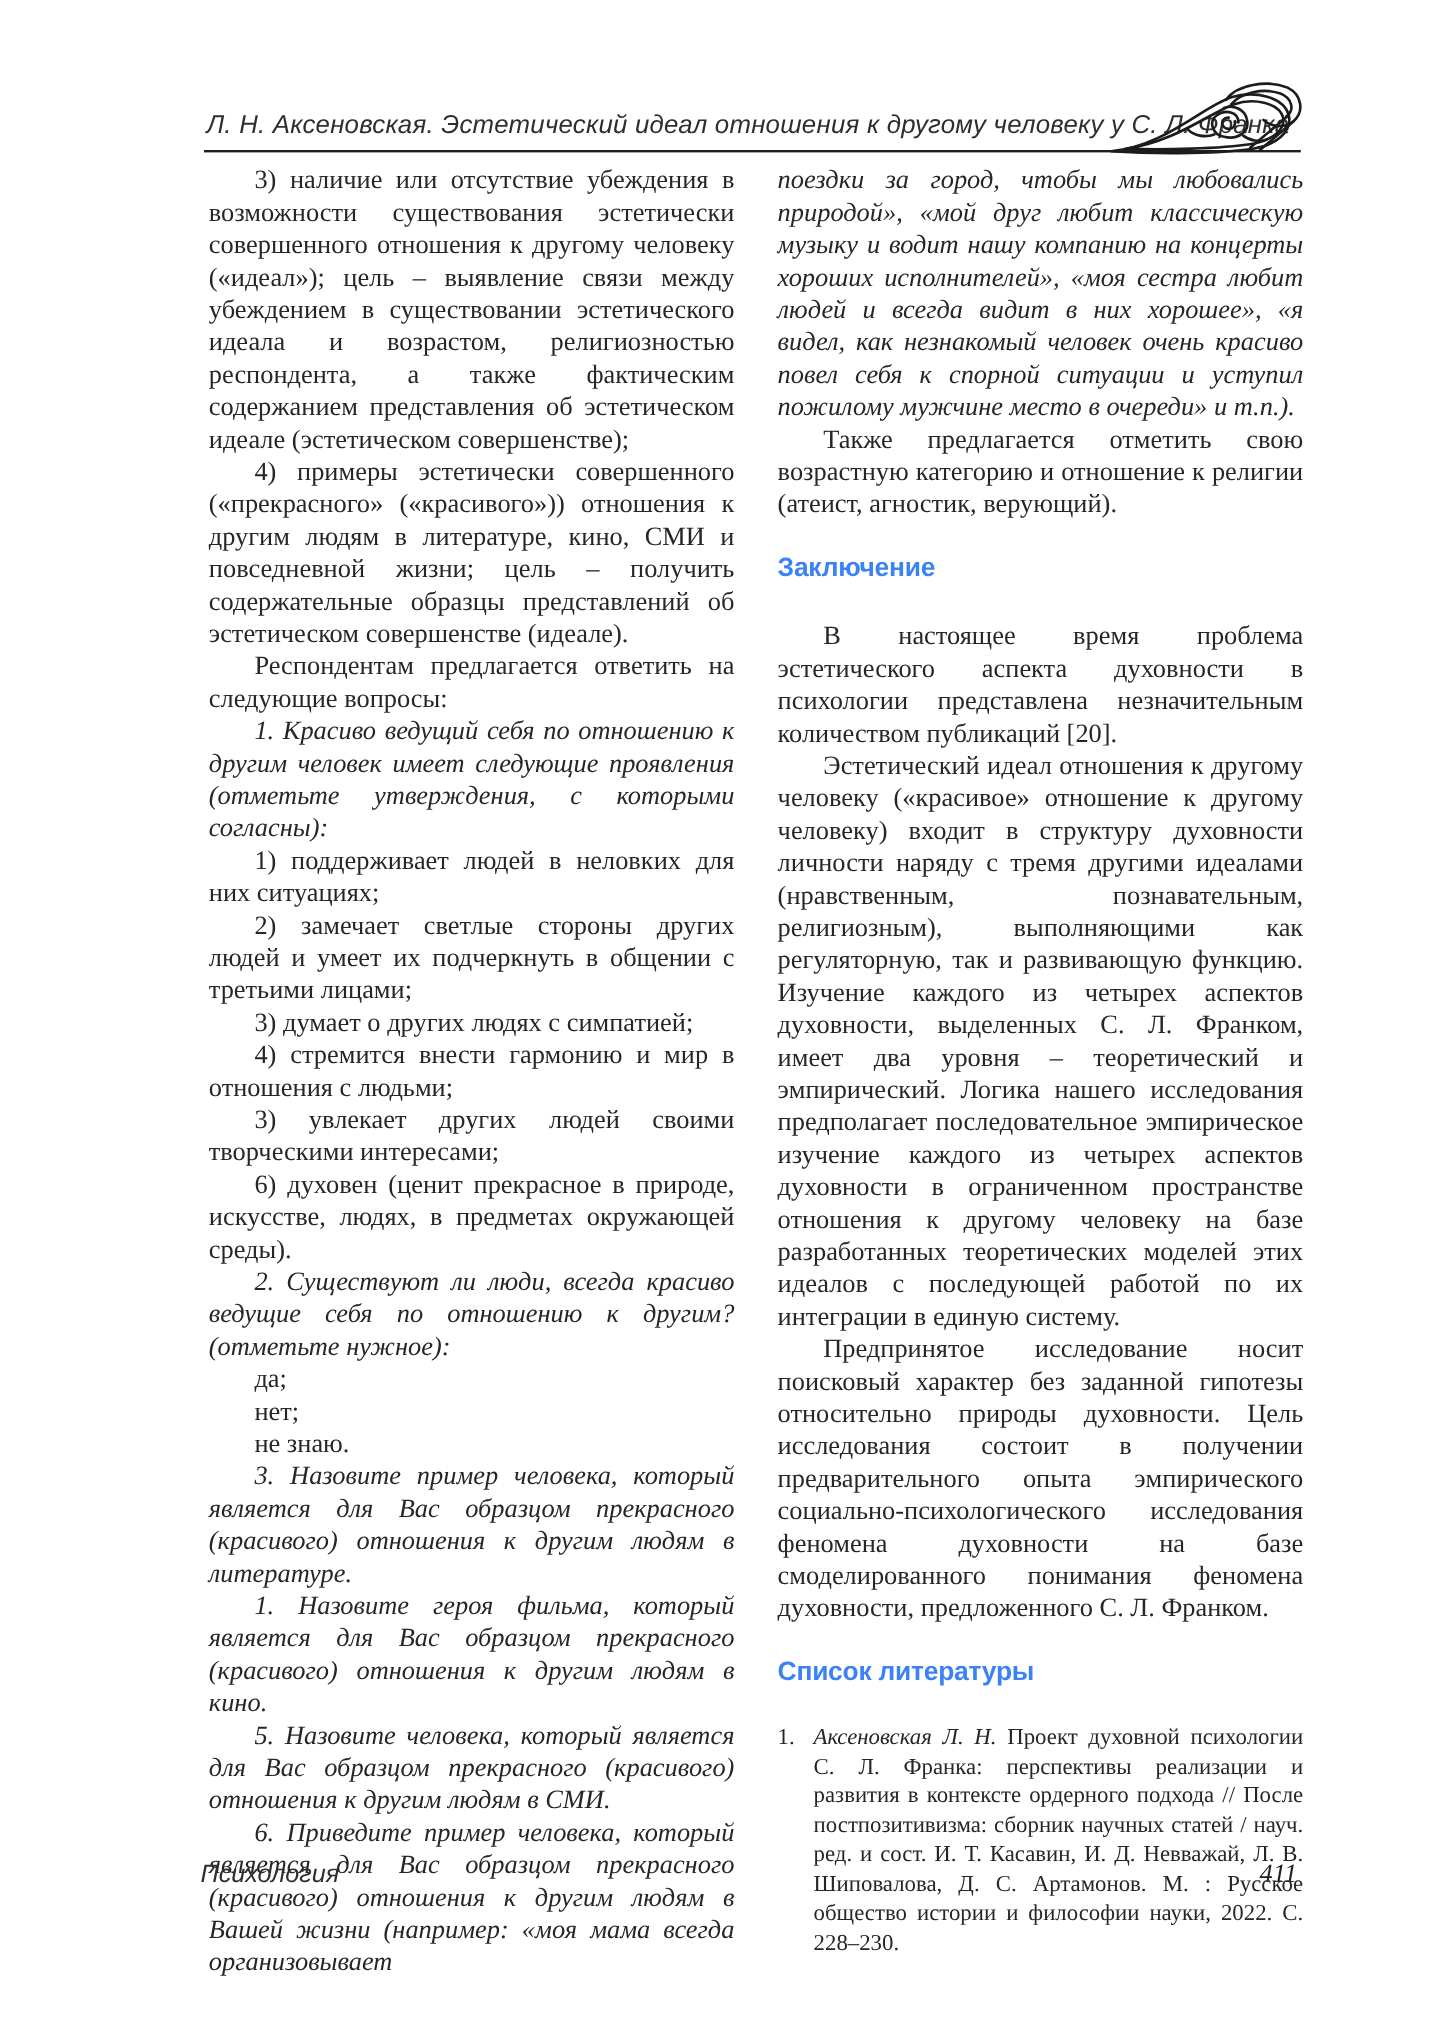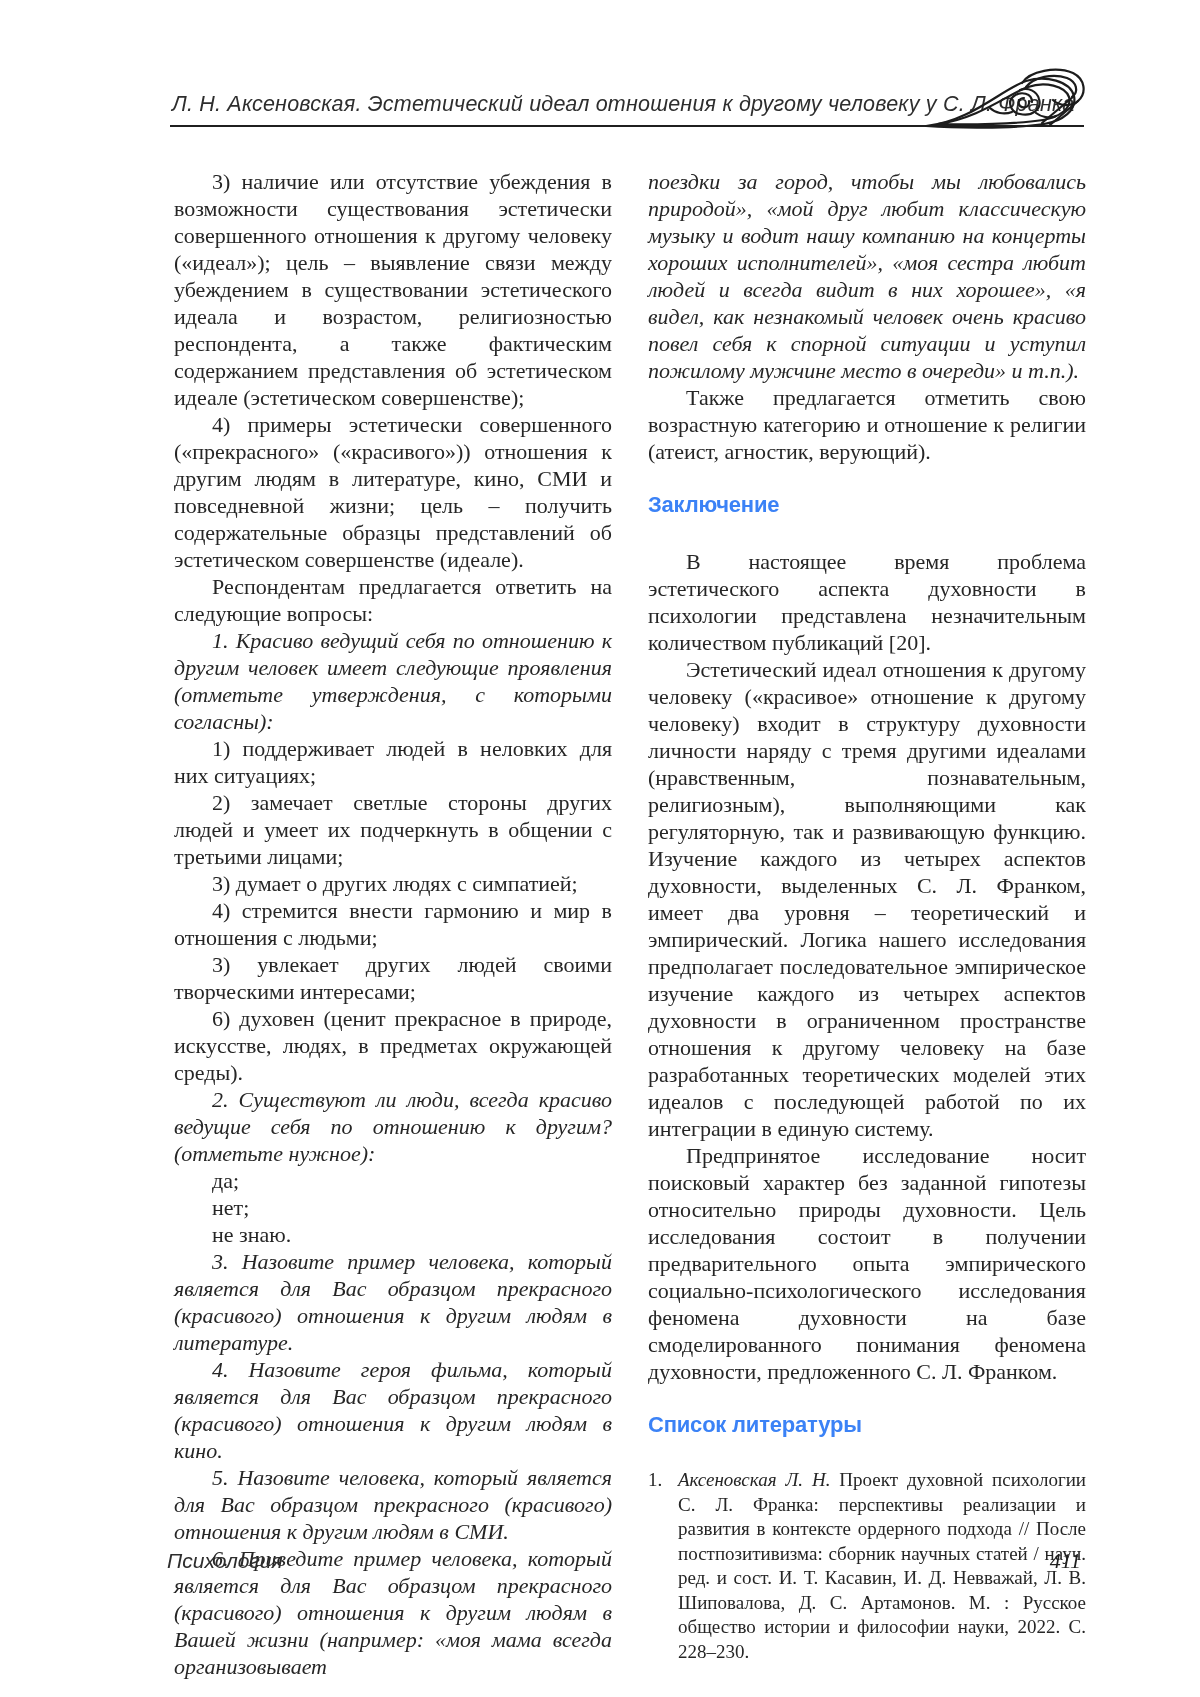--- a/index.html
+++ b/index.html
@@ -30,21 +30,21 @@
   }
   .flourish{
     position:absolute;
     right:-6px; bottom:-6px;
     width:168px;height:64px;
   }
 
   
   .columns{
     position:absolute;
-    left:174px; top:168px; width:912px;
+    left:174px; top:136px; width:912px;
     display:flex; gap:36px;
     text-align:justify;
   }
   .col{width:438px; font-size:22px; line-height:27px;}
   .para{margin:0;}
   .para.ind{text-indent:38px;}
   .para.it{font-style:italic;}
   .subhead{
     font-family:"Liberation Sans", sans-serif;
     font-weight:bold;
@@ -117,21 +117,21 @@
         <p class="para ind">2) замечает светлые стороны других людей и умеет их подчеркнуть в общении с третьими лицами;</p>
         <p class="para ind">3) думает о других людях с симпатией;</p>
         <p class="para ind">4) стремится внести гармонию и мир в отношения с людьми;</p>
         <p class="para ind">3) увлекает других людей своими творческими интересами;</p>
         <p class="para ind">6) духовен (ценит прекрасное в природе, искусстве, людях, в предметах окружающей среды).</p>
         <p class="para it ind">2. Существуют ли люди, всегда красиво ведущие себя по отношению к другим? (отметьте нужное):</p>
         <p class="para ind">да;</p>
         <p class="para ind">нет;</p>
         <p class="para ind">не знаю.</p>
         <p class="para it ind">3. Назовите пример человека, который является для Вас образцом прекрасного (красивого) отношения к другим людям в литературе.</p>
-        <p class="para it ind">4. Назовите героя фильма, который является для Вас образцом прекрасного (красивого) отношения к другим людям в кино.</p>
+        <p class="para it ind">1. Назовите героя фильма, который является для Вас образцом прекрасного (красивого) отношения к другим людям в кино.</p>
         <p class="para it ind">5. Назовите человека, который является для Вас образцом прекрасного (красивого) отношения к другим людям в СМИ.</p>
         <p class="para it ind">6. Приведите пример человека, который является для Вас образцом прекрасного (красивого) отношения к другим людям в Вашей жизни (например: «моя мама всегда организовывает</p>
       </div>
     <div class="col">
         <p class="para it">поездки за город, чтобы мы любовались природой», «мой друг любит классическую музыку и водит нашу компанию на концерты хороших исполнителей», «моя сестра любит людей и всегда видит в них хорошее», «я видел, как незнакомый человек очень красиво повел себя к спорной ситуации и уступил пожилому мужчине место в очереди» и т.п.).</p>
         <p class="para ind">Также предлагается отметить свою возрастную категорию и отношение к религии (атеист, агностик, верующий).</p>
         <div class="subhead">Заключение</div>
         <p class="para ind">В настоящее время проблема эстетического аспекта духовности в психологии представлена незначительным количеством публикаций [20].</p>
         <p class="para ind">Эстетический идеал отношения к другому человеку («красивое» отношение к другому человеку) входит в структуру духовности личности наряду с тремя другими идеалами (нравственным, познавательным, религиозным), выполняющими как регуляторную, так и развивающую функцию. Изучение каждого из четырех аспектов духовности, выделенных С. Л. Франком, имеет два уровня – теоретический и эмпирический. Логика нашего исследования предполагает последовательное эмпирическое изучение каждого из четырех аспектов духовности в ограниченном пространстве отношения к другому человеку на базе разработанных теоретических моделей этих идеалов с последующей работой по их интеграции в единую систему.</p>
         <p class="para ind">Предпринятое исследование носит поисковый характер без заданной гипотезы относительно природы духовности. Цель исследования состоит в получении предварительного опыта эмпирического социально-психологического исследования феномена духовности на базе смоделированного понимания феномена духовности, предложенного С. Л. Франком.</p>

